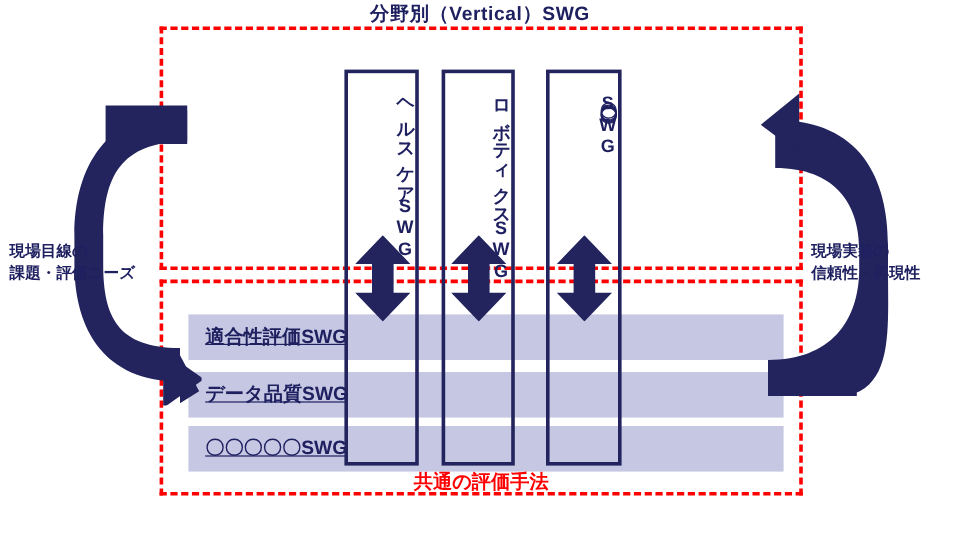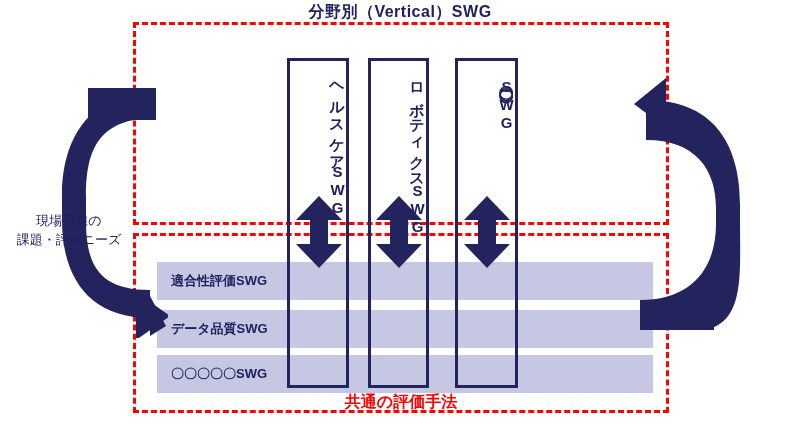--- a/index.html
+++ b/index.html
@@ -54,22 +54,23 @@
   #hbar-0{top:262px;}
   #hbar-1{top:310px;}
   #hbar-2{top:355px;}
   .hbar-label{
     position:absolute;
     left:14px;
     top:50%;
     transform:translateY(-50%);
     color:#1f2060;
     font-weight:bold;
-    font-size:13px;
-    white-space:nowrap;
+    font-size:16px;
+    white-space:nowrap;
+    text-decoration:underline;
   }
 
   
   .vbox{
     position:absolute;
     top:58px;
     height:330px;
     border:3px solid #23245e;
     box-sizing:border-box;
     background:transparent;
@@ -101,26 +102,25 @@
   #arrow-2{left:464px;}
 
   
   #arrow-left{position:absolute;left:28px;top:78px;width:140px;height:260px;}
   #arrow-right{position:absolute;left:634px;top:78px;width:140px;height:260px;}
 
   
   .sidetext{
     position:absolute;
     color:#1f2060;
-    font-weight:normal;
+    font-weight:bold;
     font-size:13px;
     line-height:1.45;
-    text-align:center;
-    white-space:nowrap;
-    margin-top:12px;
+    text-align:left;
+    white-space:nowrap;
   }
   #side-left-text{left:8px;top:200px;width:122px;}
   #side-right-text{left:676px;top:200px;width:122px;}
 </style>
 </head>
 <body>
 
 <div id="stage">
 
   <div class="title" id="title-top">分野別（Vertical）SWG</div>
@@ -189,17 +189,21 @@
              L 106,126
              C 106,72 84,22 12,22 Z" fill="#23245e"></path>
     <path d="M32,0 L32,50 L0,26 Z" fill="#23245e"></path>
     <path d="M6,222 L80,222 L80,252 L6,252 Z" fill="#23245e"></path>
   </svg>
 
   <div class="sidetext" id="side-left-text">
     <div>現場目線の</div>
     <div>課題・評価ニーズ</div>
   </div>
+  <div class="sidetext" id="side-right-text">
+    <div>現場実装の</div>
+    <div>信頼性・再現性</div>
+  </div>
 
   <div class="redlabel" id="common-label">共通の評価手法</div>
 
 
 </div>
 
 </body></html>

